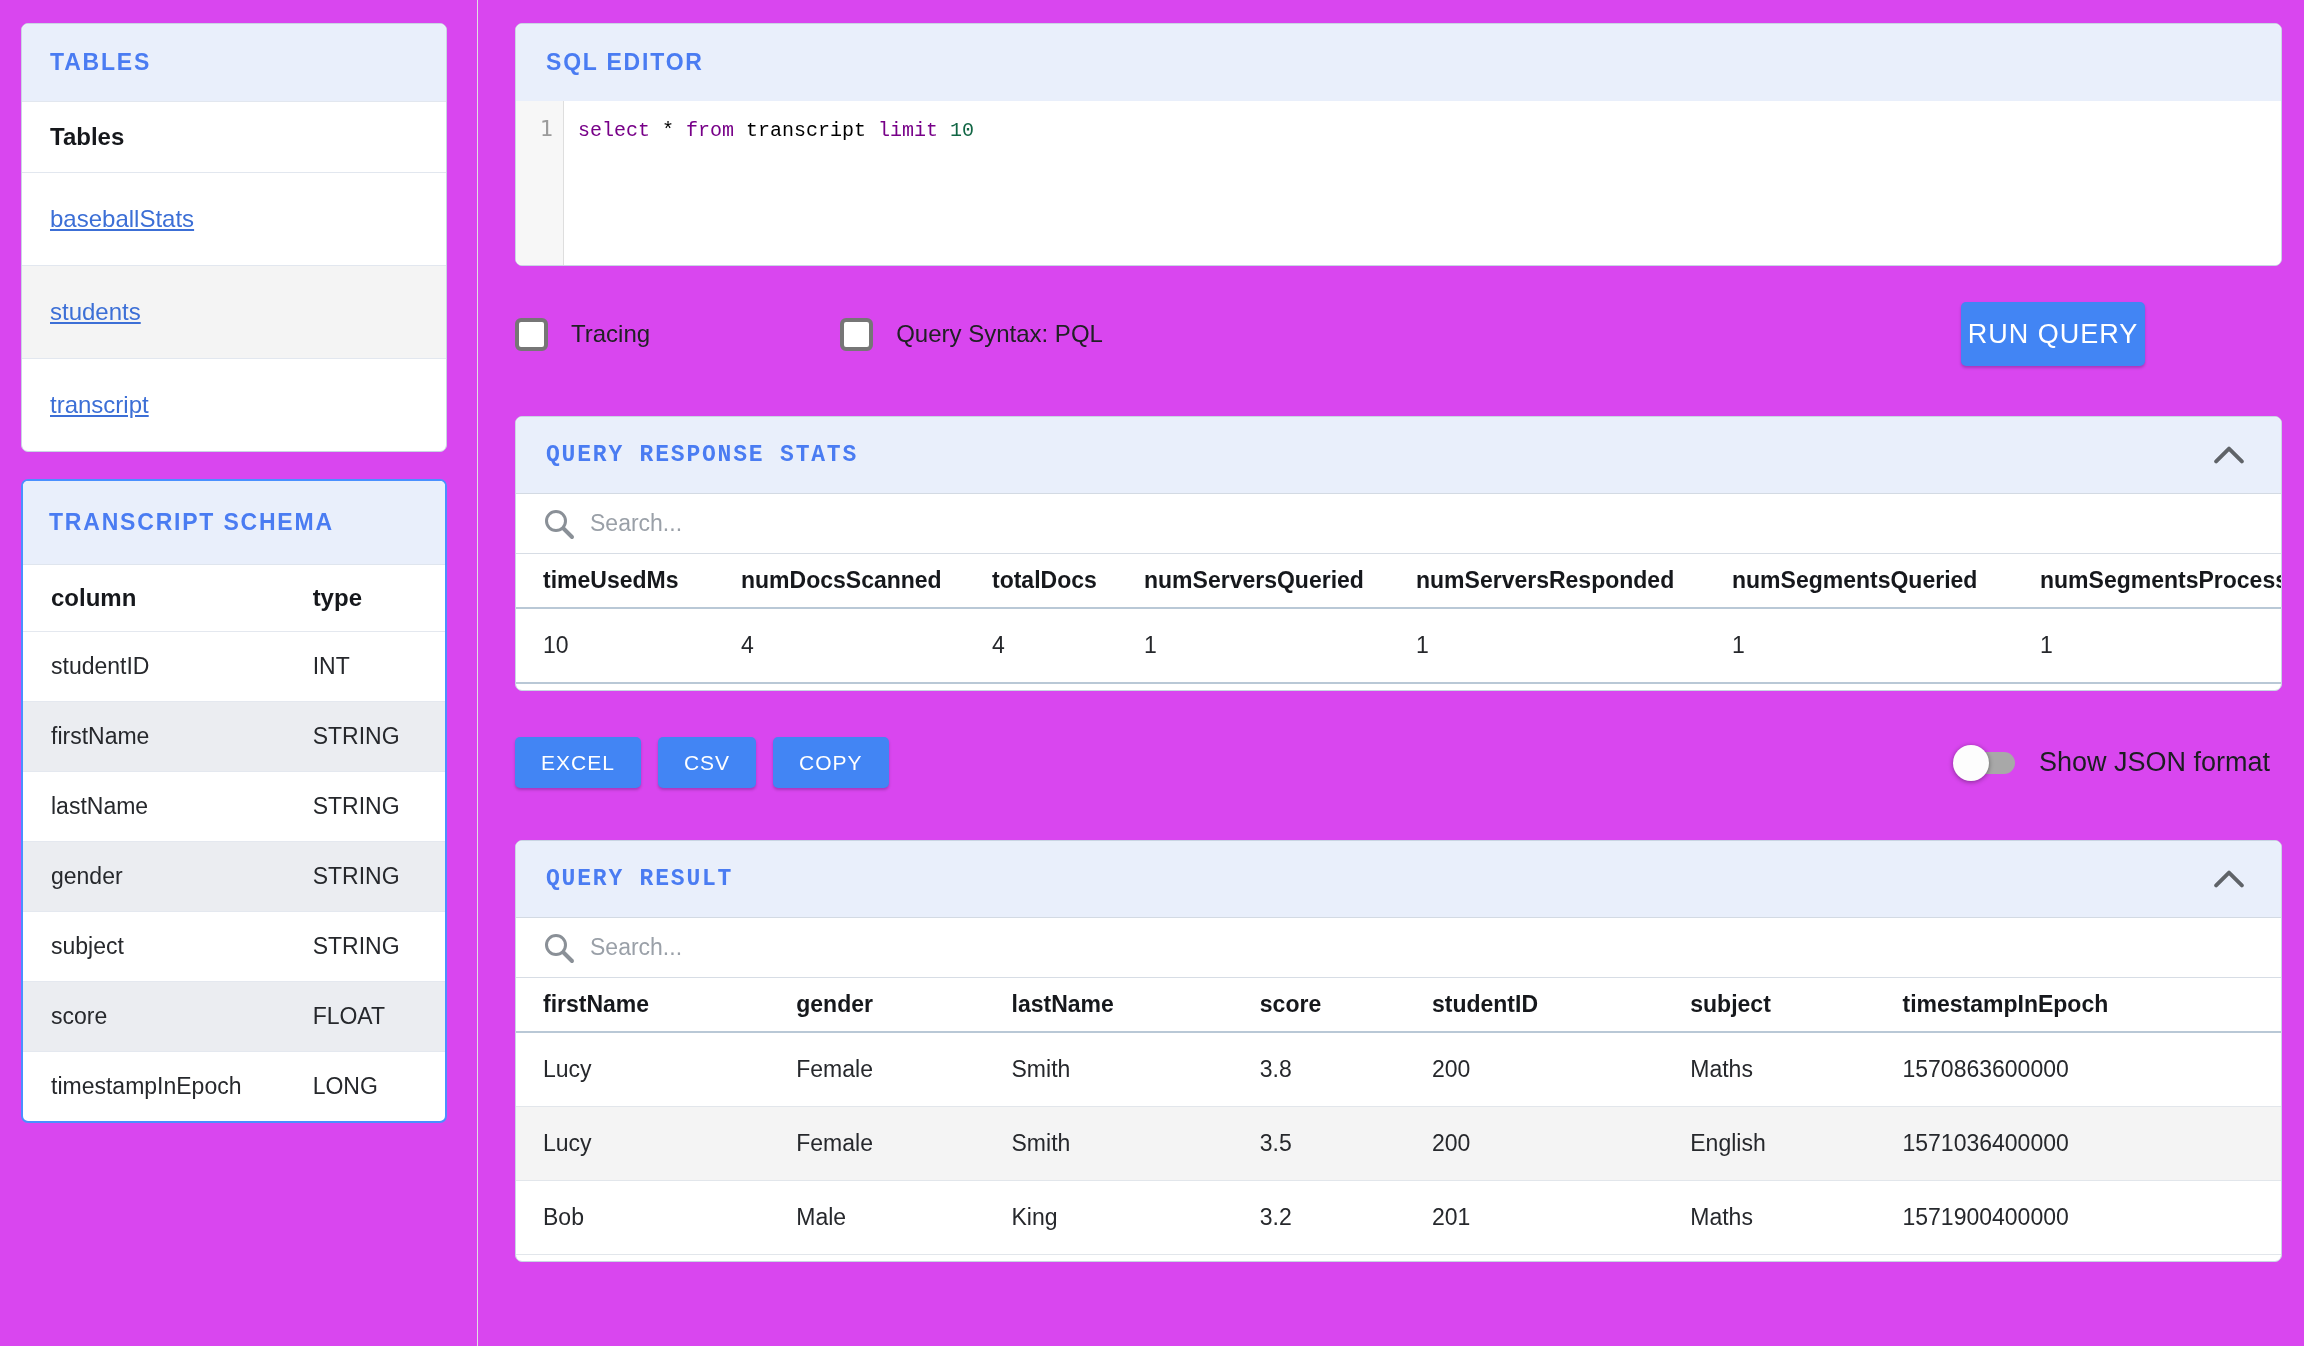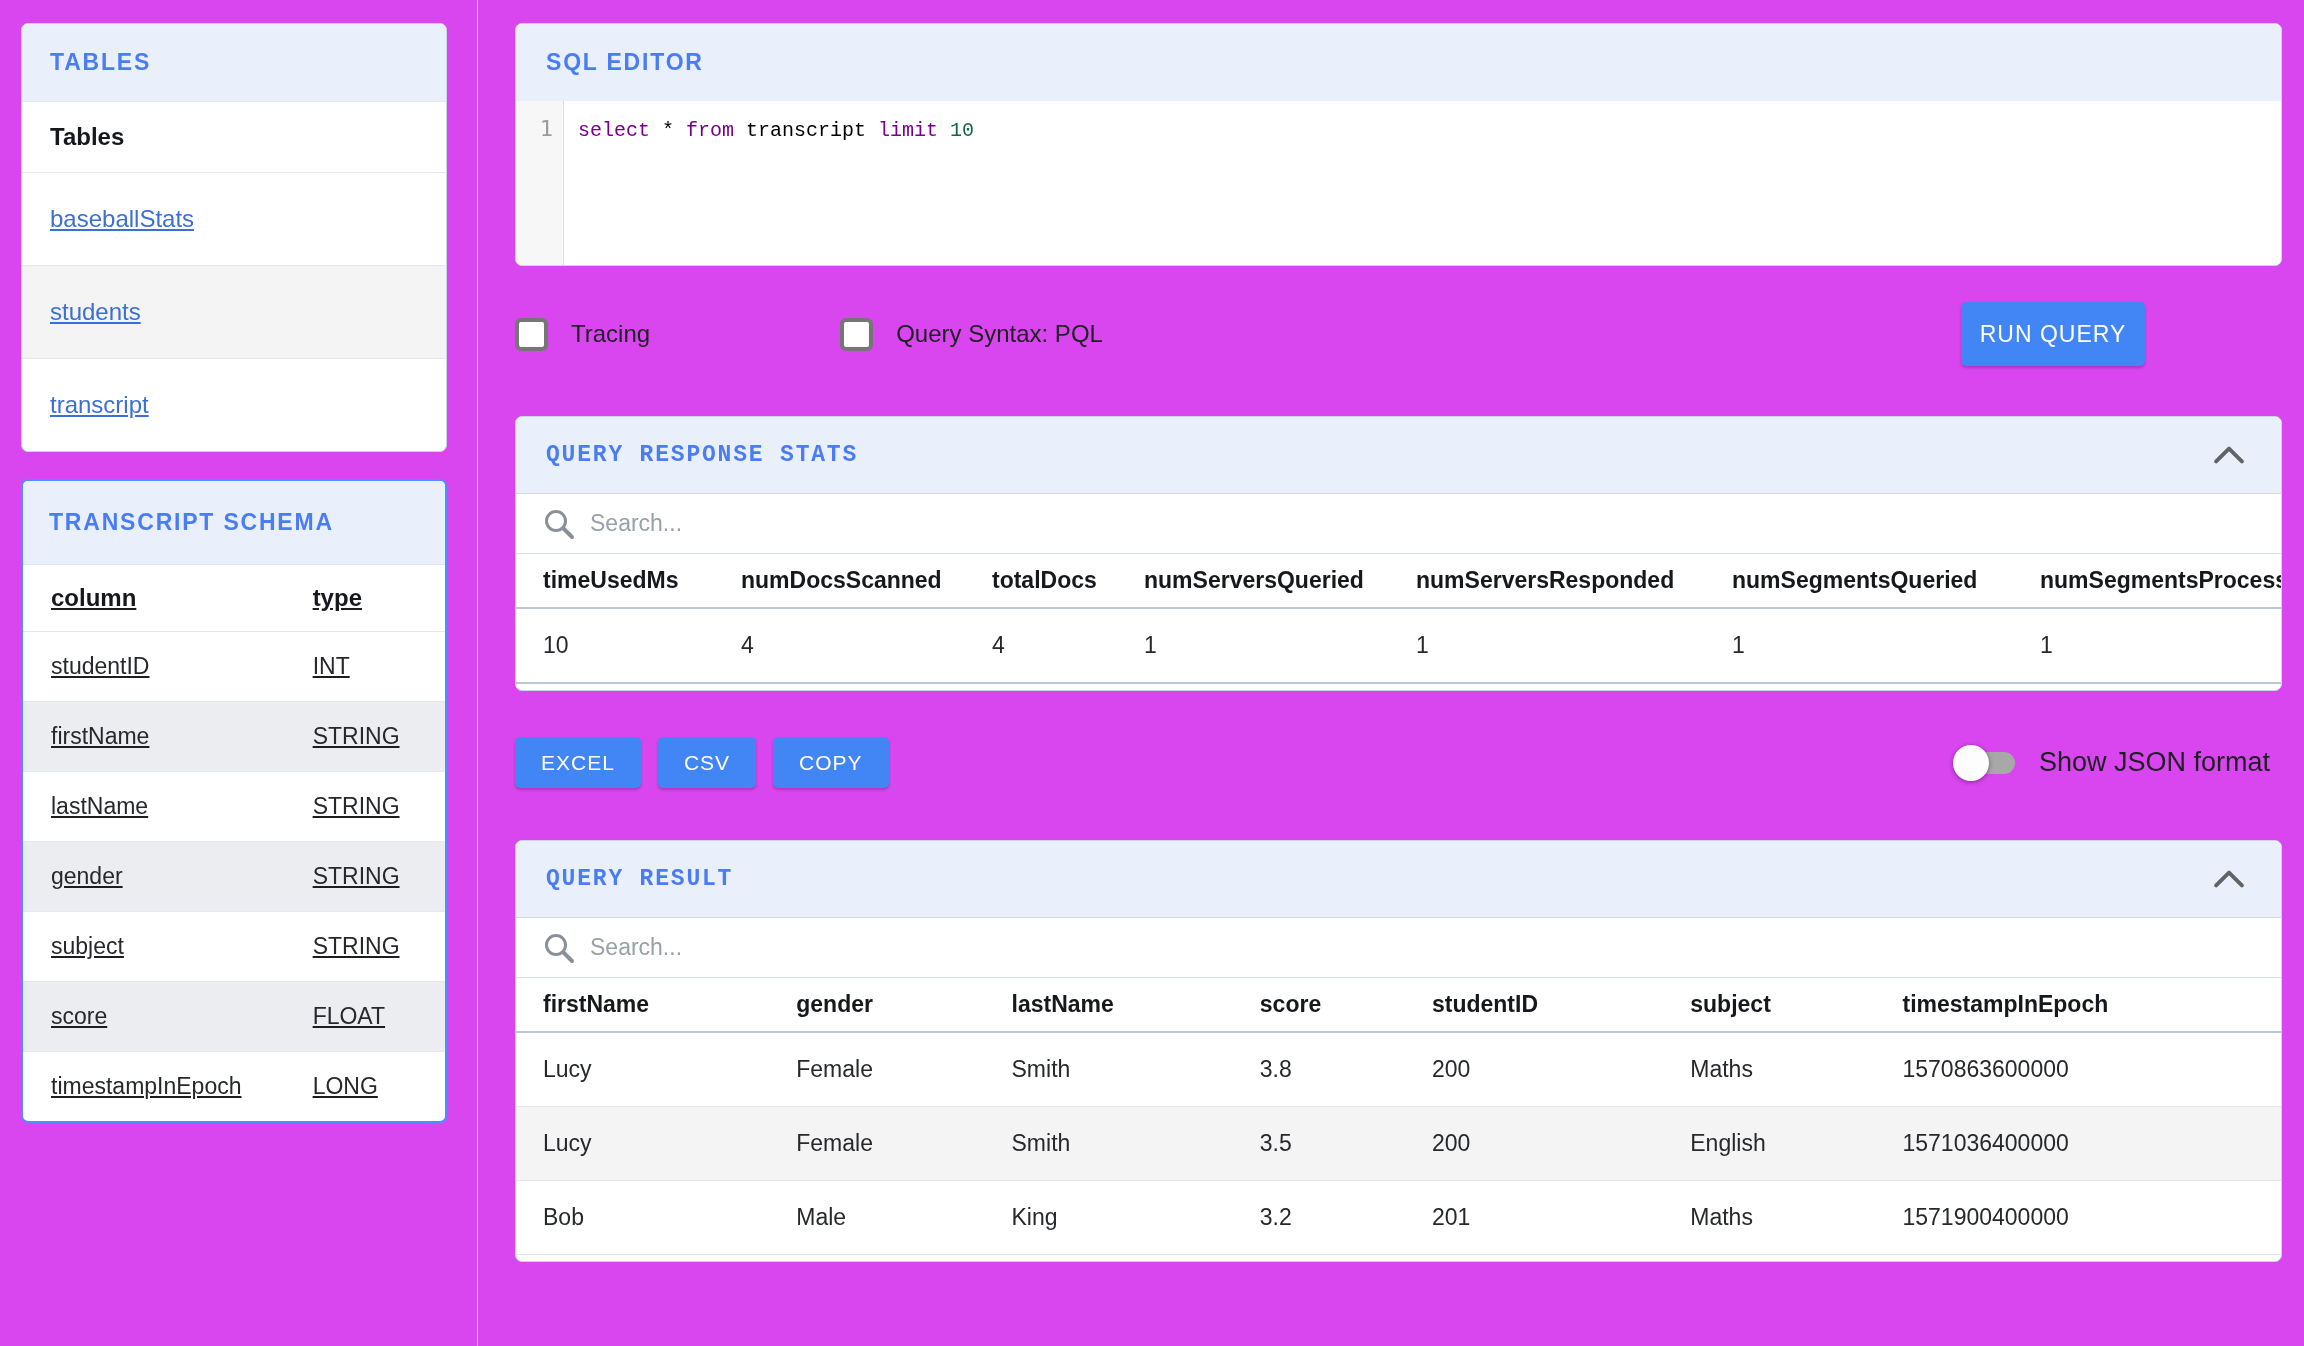--- a/index.html
+++ b/index.html
@@ -19,21 +19,21 @@
              border-right:1px solid #e0e0e0; padding:23px 0 0 21px; }
   .side-panel { width:426px; }
   .tables-panel .panel-header { padding:25px 28px; }
   .side-row { font-size:24px; padding:32px 28px; border-top:1px solid #e2e7ef; }
   .side-row.head { font-weight:700; color:#16181c; padding:21px 28px; }
   .side-row.alt { background:#f4f4f4; }
   .side-row a { color:#3c6fd6; text-decoration:underline; }
 
   .schema-panel { border:2px solid #4a90ff; margin-top:27px; }
   .schema-panel .panel-header { padding:28px 26px; }
-  .schema-table { width:100%; border-collapse:collapse; table-layout:fixed;text-decoration:underline; }
+  .schema-table { width:100%; border-collapse:collapse; table-layout:fixed; }
   .schema-table th { text-align:left; font-size:24px; font-weight:700; color:#16181c;
                      padding:19px 28px; border-top:1px solid #dfe5ee; }
   .schema-table td { font-size:23px; color:#26282c; padding:21px 28px; border-top:1px solid #e4e8ef; }
   .schema-table tr.alt td { background:#ebedf1; }
 
   
   .main { position:absolute; left:479px; top:0; right:0; bottom:0; padding:23px 0 0 36px; }
   .main-inner { width:1767px; }
 
   
@@ -51,21 +51,21 @@
 
   
   .controls-row { display:flex; align-items:center; height:64px; margin-top:36px; }
   .checkbox { width:33px; height:33px; border:4px solid #767676; border-radius:6px;
               background:#fff; flex:0 0 auto; cursor:pointer; }
   .cb-label { font-size:24px; color:#202124; margin-left:23px; }
   .cb2 { margin-left:190px; }
   .btn { background:#4285f4; color:#fff; border:none; border-radius:5px; cursor:pointer;
          font-family:"Liberation Sans",sans-serif; font-weight:400; letter-spacing:1px;
          box-shadow:0 2px 3px rgba(0,0,0,0.22); }
-  .run-btn { margin-left:auto; margin-right:137px; width:184px; height:64px; font-size:23px; }
+  .run-btn { margin-left:auto; margin-right:137px; width:184px; height:64px; font-size:27px; }
 
   
   .data-panel { margin-top:50px; }
   .data-panel .panel-header { padding:25px 30px; border-bottom:1px solid #d3dae3;font-family:Liberation Mono, monospace; }
   .search-row { display:flex; align-items:center; height:60px; padding:0 26px;
                 border-bottom:1px solid #d7dde5; }
   .search-input { border:none; outline:none; font-size:23px; color:#333;
                   margin-left:14px; width:700px; font-family:inherit; }
   .search-input::placeholder { color:#9aa0a8; }
   .table-clip { overflow:hidden; width:100%; padding-bottom:6px; }

